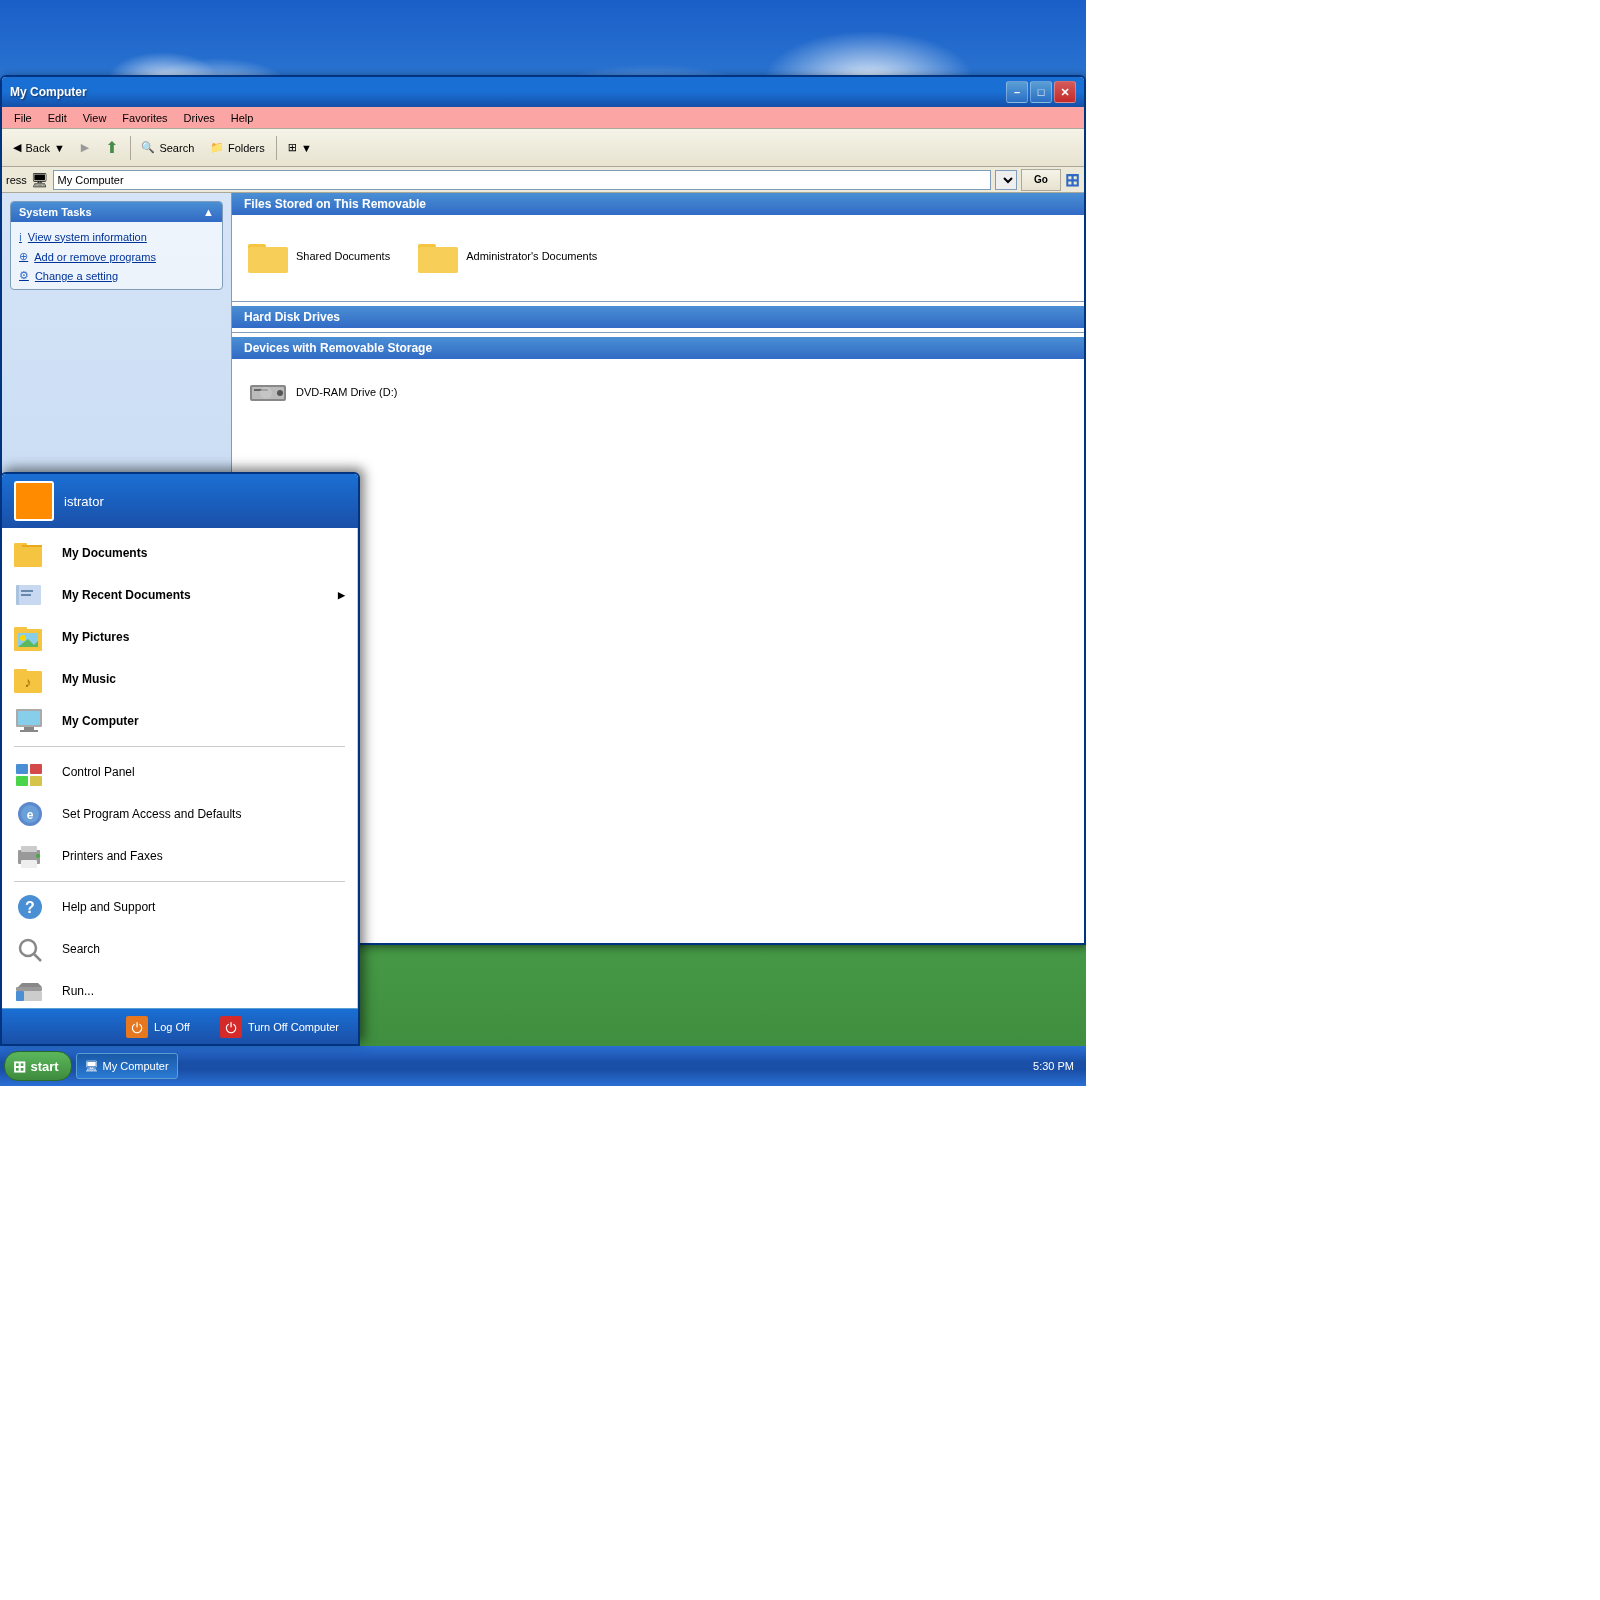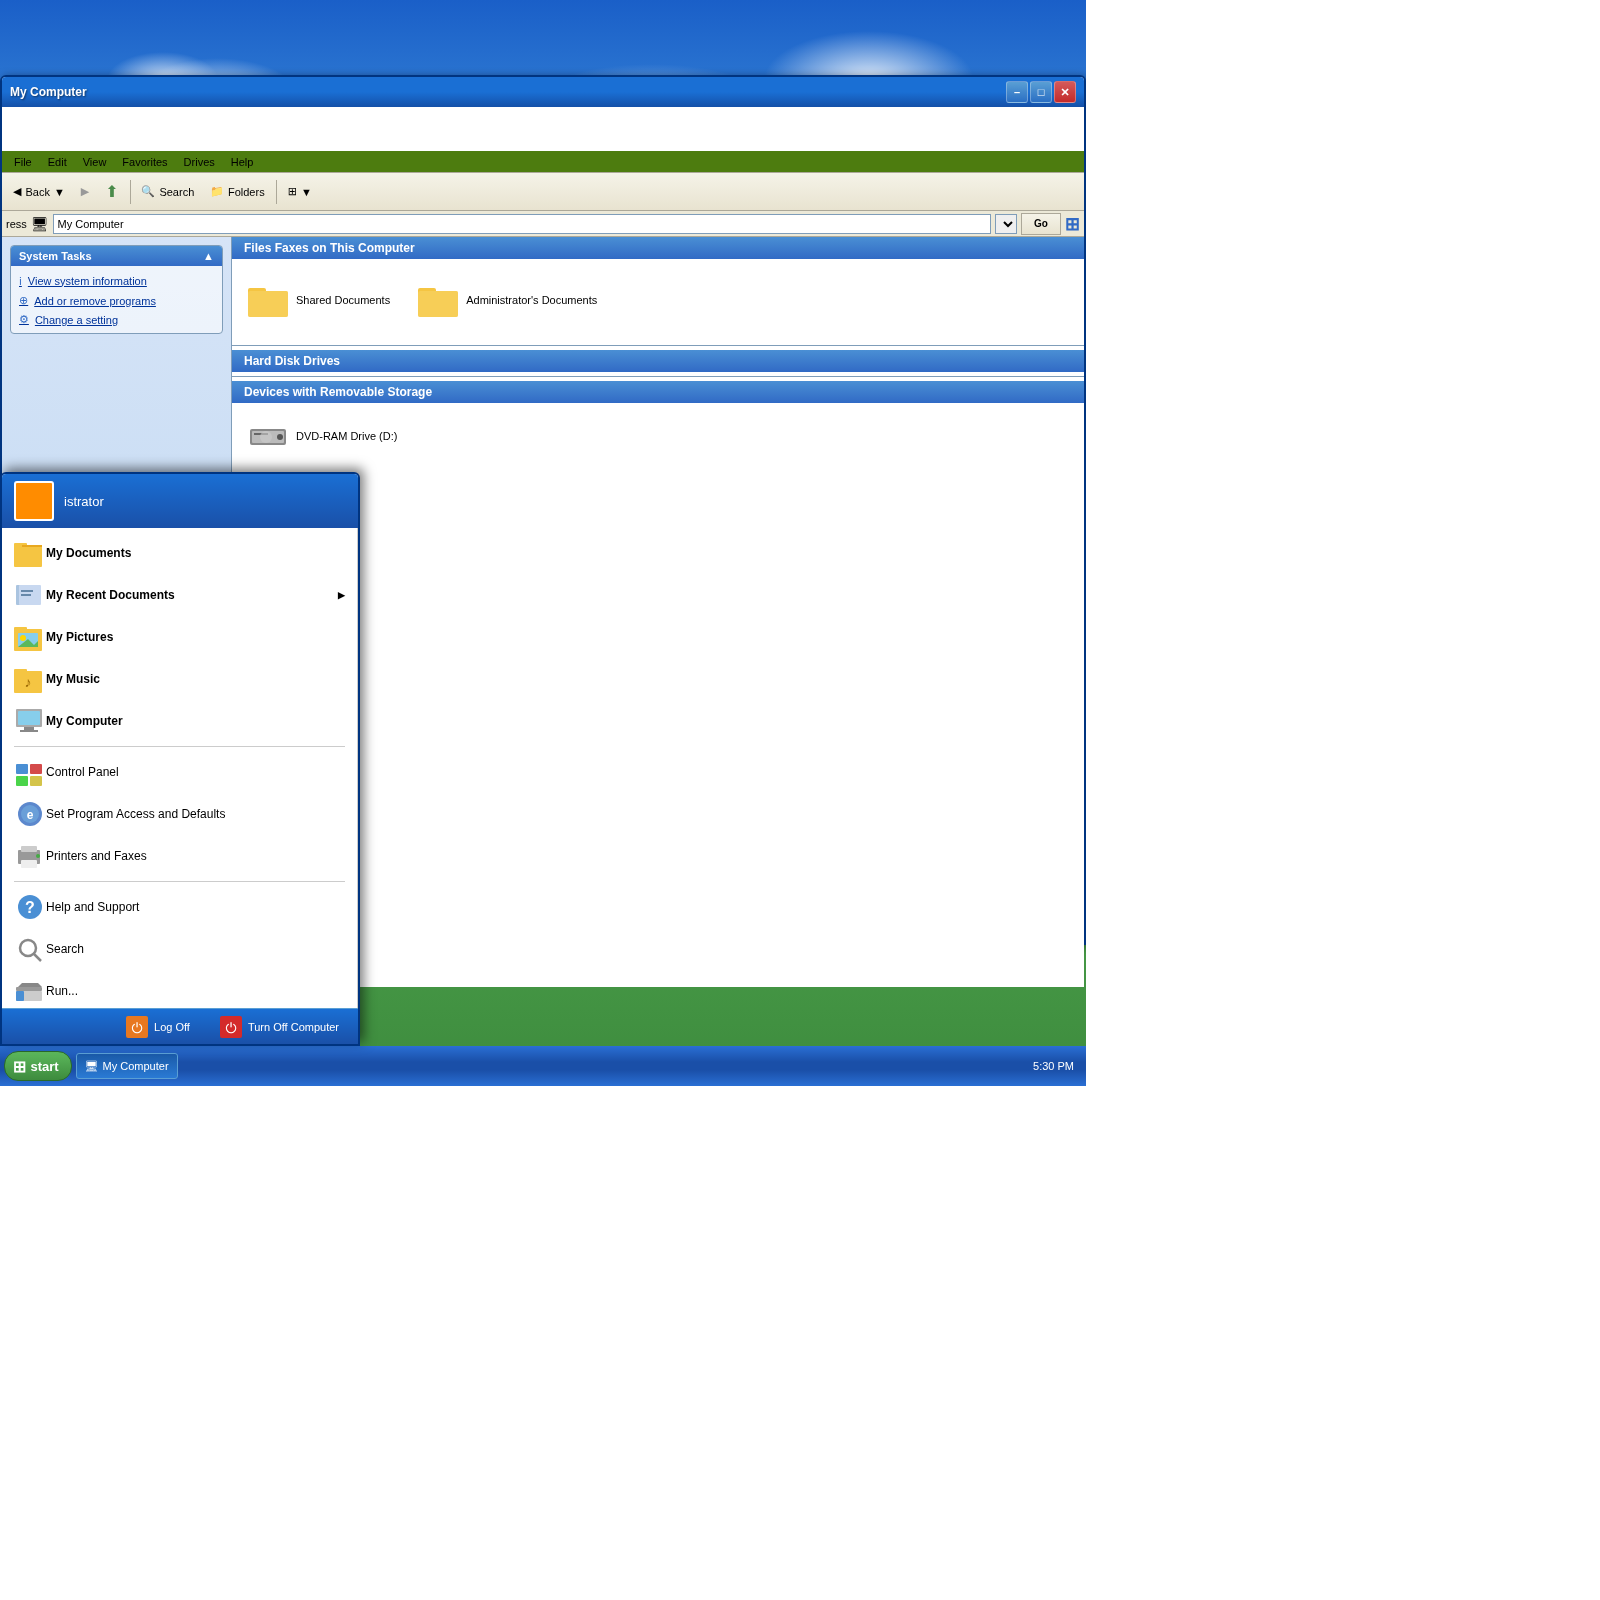--- a/index.html
+++ b/index.html
@@ -95,26 +95,25 @@
       cursor: pointer;
       color: white;
     }
 
     .win-btn-min { background: linear-gradient(180deg, #5a9fd4 0%, #2a6fc4 100%); }
     .win-btn-max { background: linear-gradient(180deg, #5a9fd4 0%, #2a6fc4 100%); }
     .win-btn-close { background: linear-gradient(180deg, #d45a5a 0%, #c42a2a 100%); }
 
     .menu-bar {
       height: 22px;
-      background: #4d7c0f;
+      background: #fca5a5;
       display: flex;
       align-items: center;
       padding: 0 4px;
       border-bottom: 1px solid #aca899;
-      margin-top: 44px;
     }
 
     .menu-item {
       padding: 2px 8px;
       font-size: 11px;
       color: #000;
       cursor: pointer;
     }
 
     .toolbar {
@@ -376,21 +375,21 @@
     .start-menu-left {
       flex: 1;
       background: white;
       padding: 4px 0;
       border-right: 1px solid #ccc;
     }
 
     .start-menu-item {
       display: flex;
       align-items: center;
-      gap: 0;
+      gap: 16px;
       padding: 5px 12px;
       cursor: pointer;
       font-size: 12px;
     }
 
     .start-menu-item.bold {
       font-weight: bold;
     }
 
     .start-menu-separator {
@@ -522,21 +521,21 @@
               <span style="color:#316ac5">⚙</span>
               <span>Change a setting</span>
             </div>
           </div>
         </div>
       </div>
 
       <div class="main-content">
 
         <div class="section-header">
-          <span>Files Faxes on This Computer</span>
+          <span>Files Stored on This Removable</span>
         </div>
         <div class="content-section">
           <div class="file-grid">
             <div class="file-item">
               <svg width="40" height="34" viewBox="0 0 40 34">
                 <rect x="0" y="8" width="40" height="26" rx="2" fill="#f5c542"></rect>
                 <rect x="0" y="5" width="18" height="8" rx="2" fill="#f5c542"></rect>
                 <rect x="0" y="8" width="40" height="26" rx="2" fill="#fad76b" opacity="0.5"></rect>
               </svg>
               <span>Shared Documents</span>

